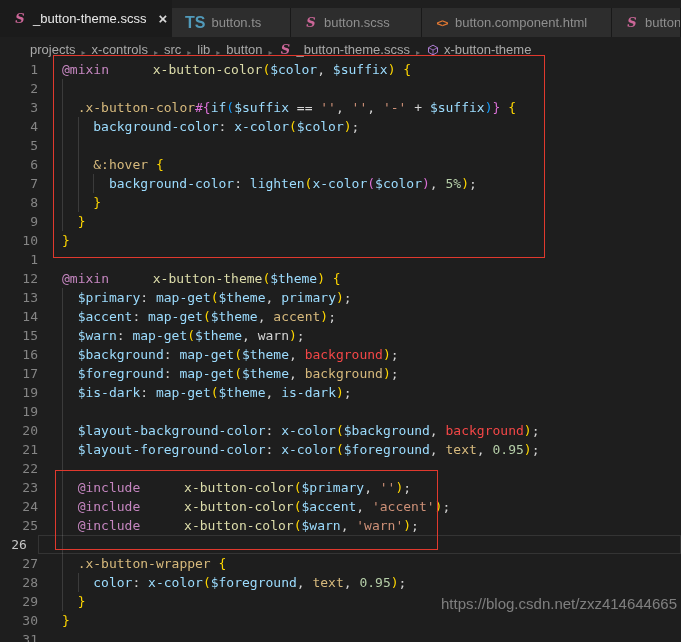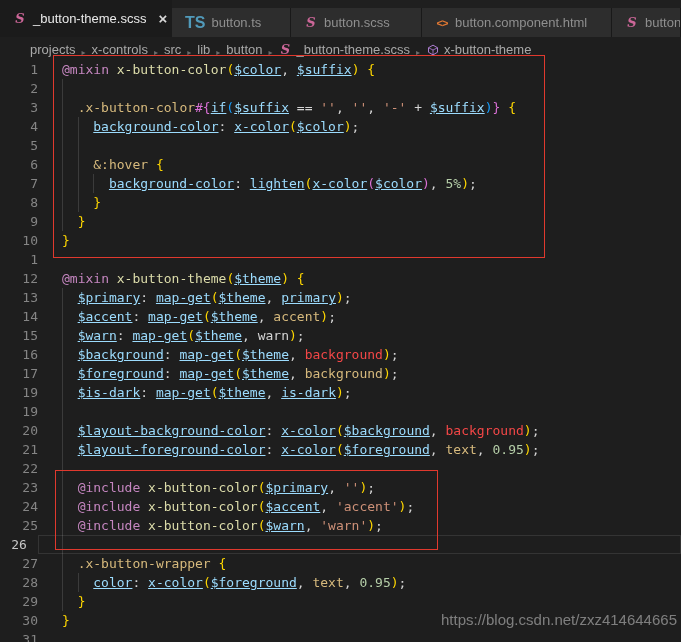--- a/index.html
+++ b/index.html
@@ -34,30 +34,30 @@
   #codearea{padding-top:3px;font-family:"DejaVu Sans Mono",monospace;font-size:13px;}
   .row{display:flex;height:19px;line-height:19px;}
   .ln{flex:none;width:38px;text-align:right;color:var(--ln);cursor:pointer;
       font-family:"DejaVu Sans Mono",monospace;}
   .ln.cur-ln{color:var(--ln-active);text-align:center;}
   .code{flex:1;white-space:pre;padding-left:24px;cursor:text;}
   .code.cur{outline:1px solid rgba(255,255,255,0.10);outline-offset:-1px;}
   .g{display:inline-block;width:2ch;height:19px;vertical-align:top;
      box-shadow:inset 1px 0 0 var(--guide);}
 
-  .kw{color:var(--kw);} .name{color:var(--name);} .sel{color:var(--sel);}
-  .var{color:var(--var);text-decoration:underline;} .str{color:var(--str);} .num{color:var(--num);}
+  .kw{color:var(--kw);} .name{color:var(--name);margin-left:36px;} .sel{color:var(--sel);}
+  .var{color:var(--var);} .str{color:var(--str);} .num{color:var(--num);}
   .pun{color:var(--pun);} .red{color:var(--red);}
   .valt{color:var(--valt);} .valg{color:var(--valg);}
   .b1{color:var(--b1);} .b2{color:var(--b2);} .b3{color:var(--b3);}
 
   
   .ann{position:absolute;border:1.5px solid var(--annotation);box-sizing:border-box;
        pointer-events:none;}
-  #watermark{position:absolute;right:4px;bottom:14px;font-size:15px;
+  #watermark{position:absolute;right:4px;bottom:30px;font-size:15px;
              color:rgba(205,205,205,0.55);font-family:"Liberation Sans",sans-serif;}
 </style>
 </head>
 <body>
 
 <div id="app">
   <div id="tabbar">
       <div class="tab active" style="width: 172px;">
         <span class="fi sass">S</span>
         <span class="tab-label">_button-theme.scss</span>

